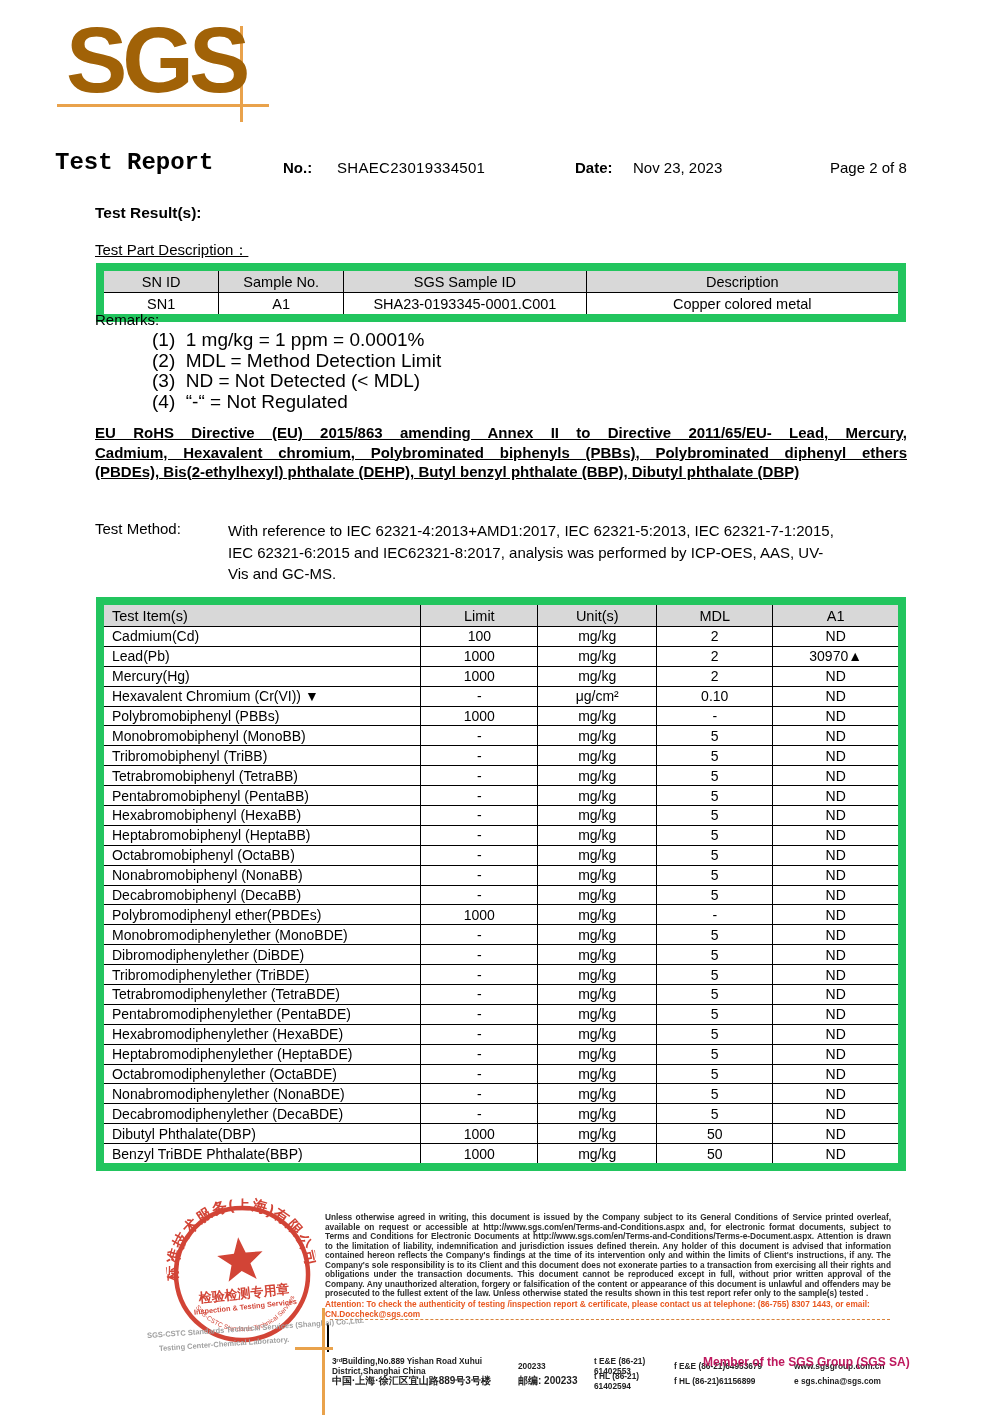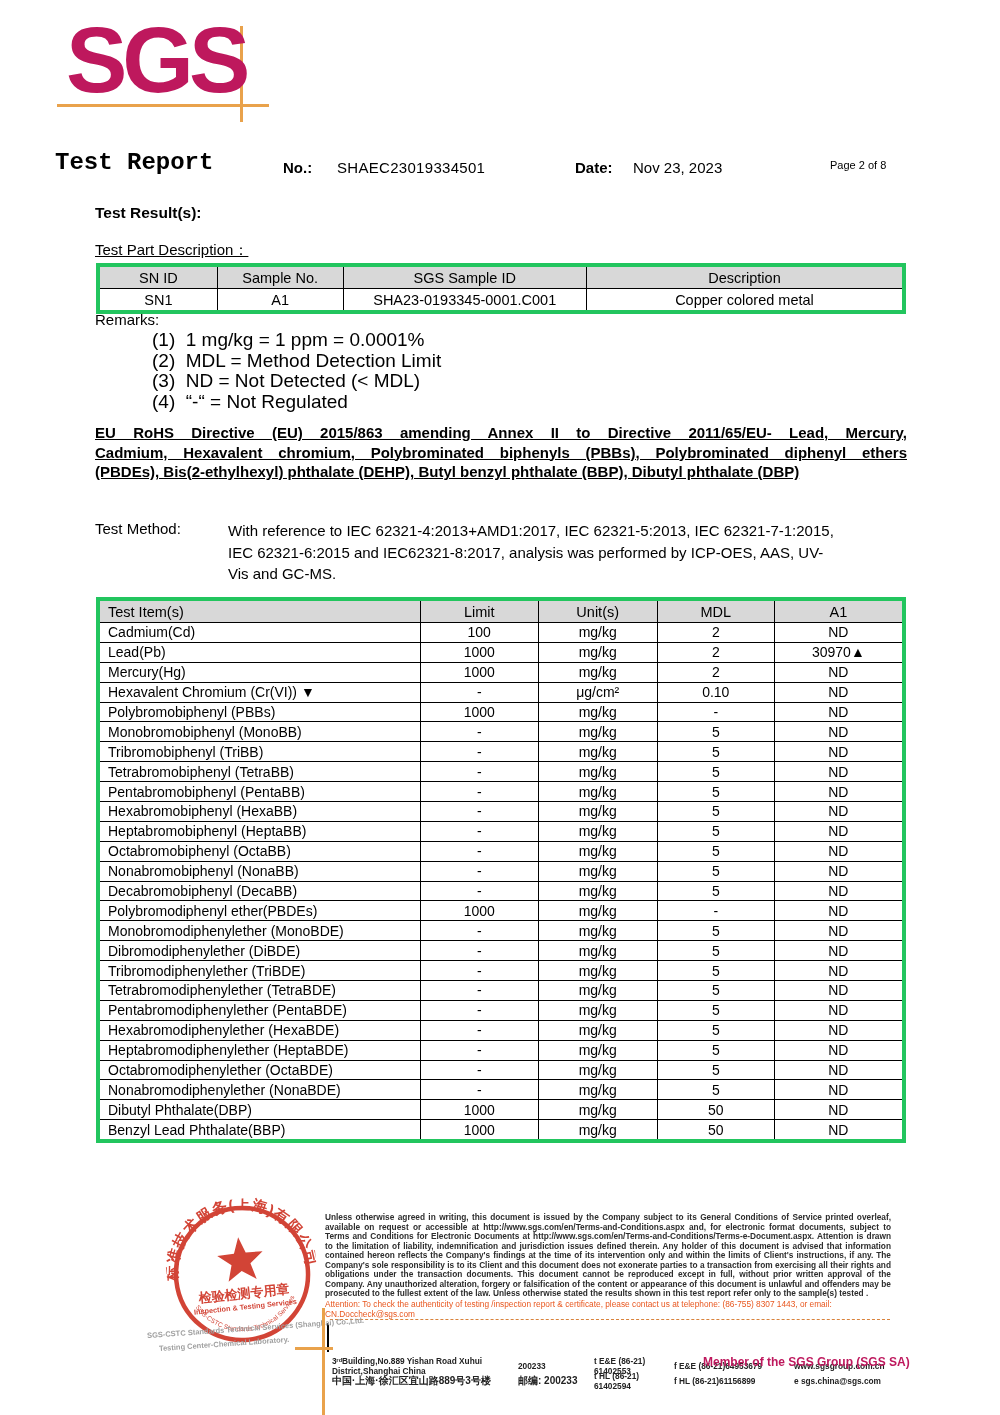--- a/index.html
+++ b/index.html
@@ -1,48 +1,48 @@
 <!DOCTYPE html>
 <html><head>
 <meta charset="utf-8">
 <style>
   html,body{margin:0;padding:0;background:#ffffff;}
   .page{position:relative;width:1000px;height:1415px;background:#fff;overflow:hidden;
         font-family:"Liberation Sans","DejaVu Sans",sans-serif;color:#000;}
 
   
   .sgs-logo{position:absolute;left:66px;top:14px;font-size:92px;font-weight:bold;
-            color:#be185d;letter-spacing:-5px;line-height:1;z-index:2;}
+            color:#a16207;letter-spacing:-5px;line-height:1;z-index:2;}
   .xline{position:absolute;background:#e9a24b;z-index:1;}
   .xline.v-top{left:240px;top:26px;width:3px;height:96px;}
   .xline.h-top{left:57px;top:104px;width:212px;height:3px;}
   .xline.v-bot{left:322px;top:1308px;width:3px;height:107px;}
   .xline.h-bot{left:295px;top:1347px;width:38px;height:3px;}
 
   
   .abs{position:absolute;}
   .title{left:55px;top:149px;font-size:24px;font-weight:bold;font-family:Liberation Mono, monospace;}
   .lbl{font-size:15px;font-weight:bold;}
   .val{font-size:15px;}
   .no-lbl{left:283px;top:159px;}
   .no-val{left:337px;top:159px;letter-spacing:.3px;}
   .date-lbl{left:575px;top:159px;}
   .date-val{left:633px;top:159px;}
-  .page-val{left:830px;top:159px;font-size:11px;}
+  .page-val{left:830px;top:159px;font-size:15px;}
 
   
   .h-results{left:95px;top:204px;font-size:15.5px;font-weight:bold;}
   .h-partdesc{left:95px;top:241px;font-size:15px;text-decoration:underline;}
   .h-remarks{left:95px;top:311px;font-size:15px;}
   .remarks-list{left:152px;top:330px;font-size:19px;line-height:20.5px;}
   .remark-line{white-space:pre;}
 
   
   table{border-collapse:collapse;table-layout:fixed;}
-  .doc-table{position:absolute;left:96px;width:810px;border:4px solid #22c55e;}
+  .doc-table{position:absolute;left:96px;width:810px;border:8px solid #22c55e;}
   .doc-table th,.doc-table td{border:1.5px solid #000;font-size:14.5px;
       text-align:center;padding:0 2px;overflow:hidden;white-space:nowrap;}
   .doc-table thead th{background:#d8d8d8;font-weight:normal;}
   .part-table{top:263px;}
   .part-table th{height:21px;}
   .part-table td{height:21px;}
   .results-table{top:597px;}
   .results-table th{height:21px;}
   .results-table td{height:18.9px;font-size:14px;}
   .results-table th:first-child,.results-table td:first-child{text-align:left;padding-left:8px;}
@@ -51,21 +51,21 @@
   .rohs{left:95px;top:423px;width:812px;font-size:15px;font-weight:bold;line-height:19.5px;}
   .rohs .line{text-decoration:underline;text-align:justify;text-align-last:justify;}
   .rohs .line:last-child{text-align-last:left;}
   .tm-label{left:95px;top:520px;font-size:15px;}
   .tm-text{left:228px;top:520px;width:690px;font-size:15px;line-height:21.5px;}
 
   
   .legal{left:325px;top:1213px;width:566px;font-size:8.3px;line-height:9.55px;
          font-weight:bold;color:#2d2d2d;text-align:justify;}
   .attention{left:325px;top:1300px;width:566px;font-size:8.3px;line-height:9.6px;
-             font-weight:normal;color:#e8571f;}
+             font-weight:bold;color:#e8571f;}
   .addr-sep{left:330px;top:1319px;width:560px;border-top:1px dashed #d9823b;height:0;}
   .addr-rule{left:327px;top:1323px;width:1.5px;height:29px;background:#000;}
   .addr-block{left:332px;top:1356px;width:558px;}
   .addr-row{display:grid;grid-template-columns:186px 76px 80px 120px auto;
             font-size:8.3px;font-weight:bold;color:#222;height:15px;align-items:center;}
   .addr-row .cn{font-size:10px;}
   .member{left:703px;top:1355px;font-size:12px;font-weight:bold;color:#be185d;}
   .company-gray{color:#a0a0a0;font-weight:bold;font-size:7.5px;transform:rotate(-4deg);
                 transform-origin:left center;white-space:nowrap;}
   .cg1{left:147px;top:1331px;}
@@ -319,28 +319,35 @@
           <td>ND</td>
         </tr>
         <tr>
           <td>Nonabromodiphenylether (NonaBDE)</td>
           <td>-</td>
           <td>mg/kg</td>
           <td>5</td>
           <td>ND</td>
         </tr>
         <tr>
+          <td>Decabromodiphenylether (DecaBDE)</td>
+          <td>-</td>
+          <td>mg/kg</td>
+          <td>5</td>
+          <td>ND</td>
+        </tr>
+        <tr>
           <td>Dibutyl Phthalate(DBP)</td>
           <td>1000</td>
           <td>mg/kg</td>
           <td>50</td>
           <td>ND</td>
         </tr>
         <tr>
-          <td>Benzyl Lead Phthalate(BBP)</td>
+          <td>Benzyl TriBDE Phthalate(BBP)</td>
           <td>1000</td>
           <td>mg/kg</td>
           <td>50</td>
           <td>ND</td>
         </tr>
       </tbody>
   </table>
 
   <div class="abs legal">Unless otherwise agreed in writing, this document is issued by the Company subject to its General Conditions of Service printed overleaf, available on request or accessible at http://www.sgs.com/en/Terms-and-Conditions.aspx and, for electronic format documents, subject to Terms and Conditions for Electronic Documents at http://www.sgs.com/en/Terms-and-Conditions/Terms-e-Document.aspx. Attention is drawn to the limitation of liability, indemnification and jurisdiction issues defined therein. Any holder of this document is advised that information contained hereon reflects the Company's findings at the time of its intervention only and within the limits of Client's instructions, if any. The Company's sole responsibility is to its Client and this document does not exonerate parties to a transaction from exercising all their rights and obligations under the transaction documents. This document cannot be reproduced except in full, without prior written approval of the Company. Any unauthorized alteration, forgery or falsification of the content or appearance of this document is unlawful and offenders may be prosecuted to the fullest extent of the law. Unless otherwise stated the results shown in this test report refer only to the sample(s) tested .</div>
   <div class="abs attention">Attention: To check the authenticity of testing /inspection report &amp; certificate, please contact us at telephone: (86-755) 8307 1443, or email: CN.Doccheck@sgs.com</div>

